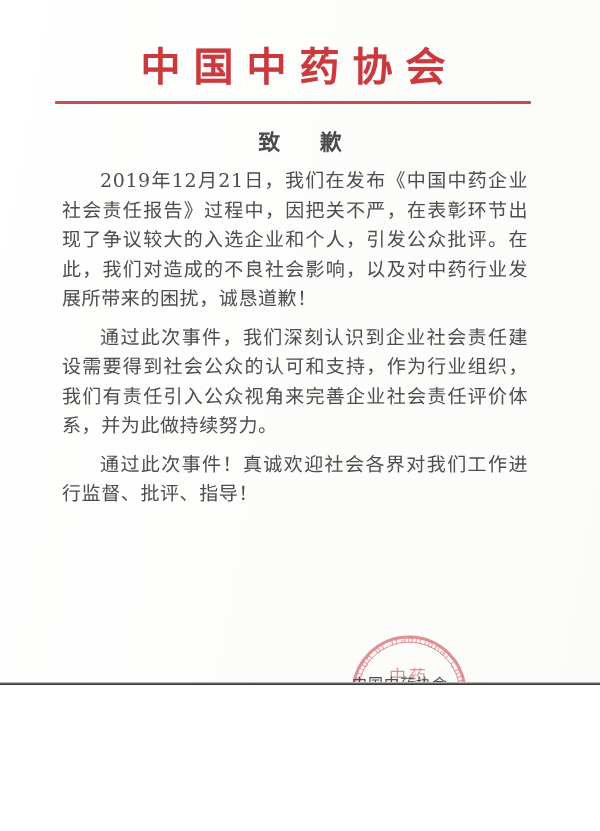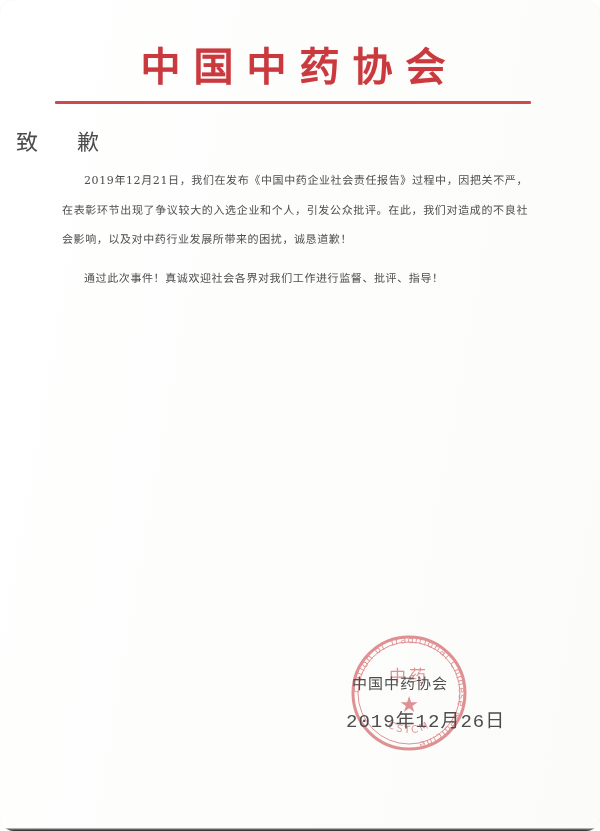--- a/index.html
+++ b/index.html
@@ -7,25 +7,24 @@
     margin: 0;
     padding: 0;
     background: #ffffff;
   }
   body {
     font-family: "DejaVu Sans", "Liberation Sans", sans-serif;
   }
   .page {
     position: relative;
     width: 600px;
-    height: 831px;
+    height: 685px;
     background: #e5e5e5;
     overflow: hidden;
     box-sizing: border-box;
-    border-radius: 14px;
   }
   
   .paper-tint {
     position: absolute;
     inset: 0;
     background:
       linear-gradient(100deg, #ffffff 0%, #fdfdfc 45%, #fbfbfa 100%);
     pointer-events: none;
   }
   .bottom-edge {
@@ -63,39 +62,39 @@
     border-radius: 1px;
     opacity: 0.92;
   }
 
   
   .doc-title {
     position: absolute;
     left: 0;
     right: 0;
     top: 124px;
-    text-align: left;
+    text-align: center;
     font-family: "DejaVu Serif", "Liberation Serif", serif;
     font-size: 22px;
-    font-weight: 400;
+    font-weight: 700;
     color: #4b4b4b;
     letter-spacing: 16px;
     text-indent: 16px;
   }
 
   
   .body-copy {
     position: absolute;
     left: 62px;
     top: 166px;
     width: 466px;
   }
   .para {
     font-family: "DejaVu Serif", "Liberation Serif", serif;
-    font-size: 11px;
+    font-size: 19px;
     line-height: 29.5px;
     color: #4d4d4d;
     text-align: justify;
     text-indent: 2em;
     margin: 0 0 9px 0;
     letter-spacing: 0.6px;
   }
 
   
   .sign-block {
@@ -143,20 +142,21 @@
 
   <div class="letterhead">
     <div class="org-title">中国中药协会</div>
     <div class="letterhead-rule"></div>
   </div>
 
   <div class="doc-title">致 歉</div>
 
   <div class="body-copy">
     <p class="para">2019年12月21日，我们在发布《中国中药企业社会责任报告》过程中，因把关不严，在表彰环节出现了争议较大的入选企业和个人，引发公众批评。在此，我们对造成的不良社会影响，以及对中药行业发展所带来的困扰，诚恳道歉！</p>
+    <p class="para">通过此次事件，我们深刻认识到企业社会责任建设需要得到社会公众的认可和支持，作为行业组织，我们有责任引入公众视角来完善企业社会责任评价体系，并为此做持续努力。</p>
     <p class="para">通过此次事件！真诚欢迎社会各界对我们工作进行监督、批评、指导！</p>
   </div>
 
   <div class="sign-block">
     <div class="seal">
       <svg viewBox="0 0 126 126" xmlns="http://www.w3.org/2000/svg" aria-hidden="true">
         <defs>
           <path id="ringPathOuter" d="M 63,63 m -50,0 a 50,50 0 1,1 100,0 a 50,50 0 1,1 -100,0"></path>
           <path id="ringPathBottom" d="M 63,63 m -40,0 a 40,40 0 1,0 80,0"></path>
         </defs>

